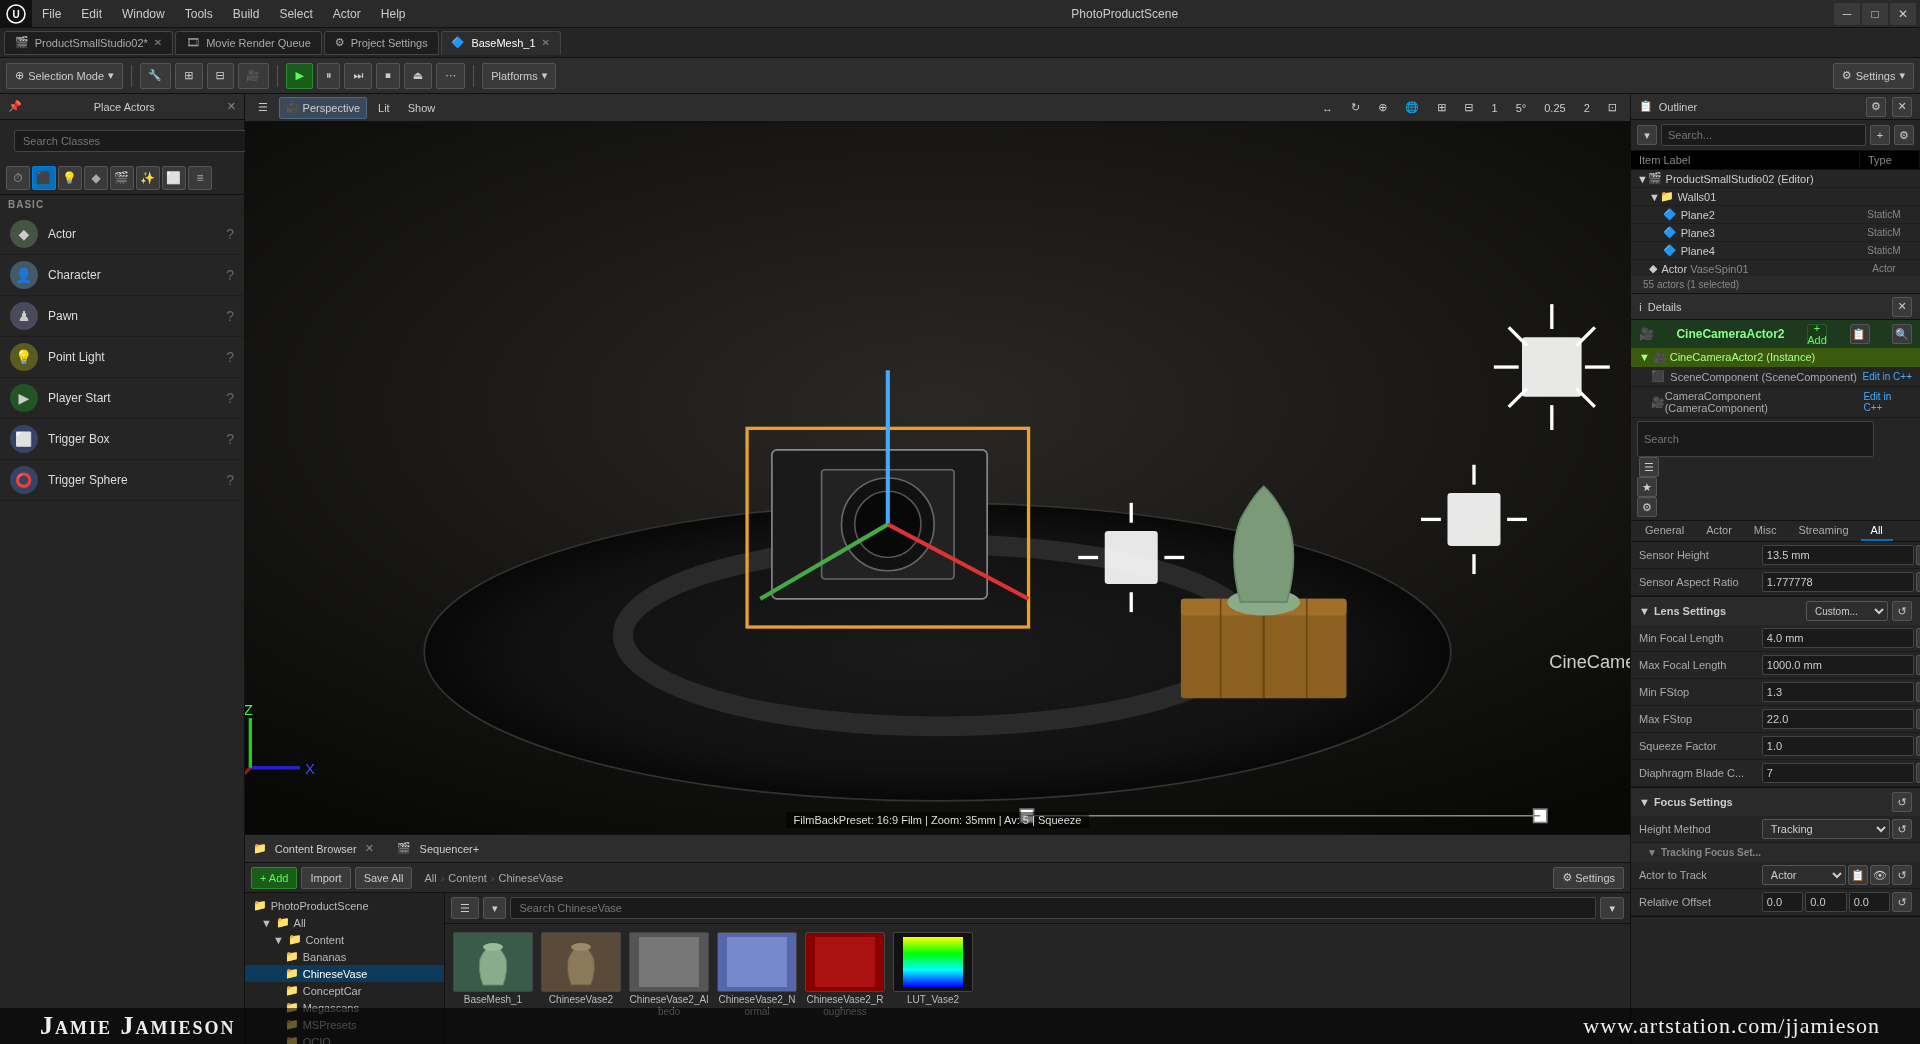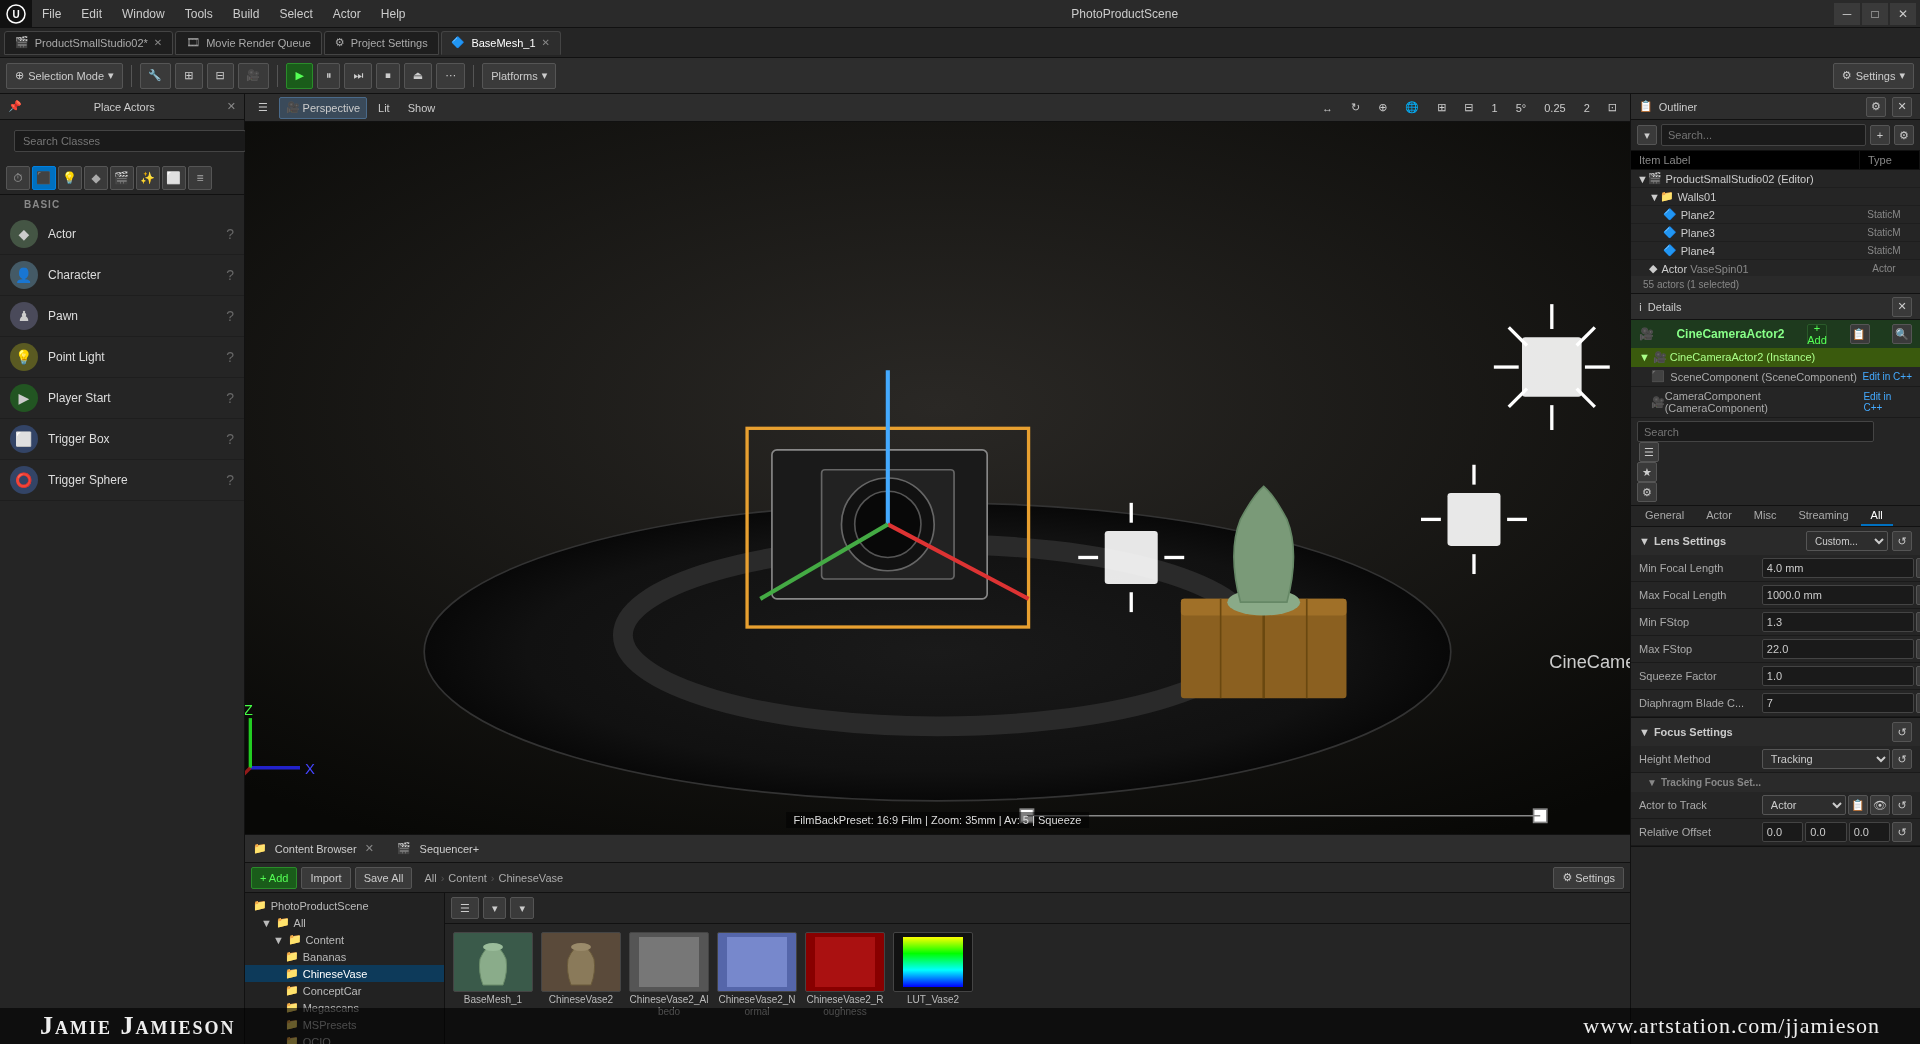--- a/index.html
+++ b/index.html
@@ -29,21 +29,21 @@
     
     #main-layout { display: flex; height: calc(1044px - 28px - 30px - 36px); }
 
     
     #place-actors { width: 245px; background: #252525; border-right: 1px solid #111; display: flex; flex-direction: column; }
     #place-actors-header { background: #2d2d2d; padding: 6px 8px; display: flex; align-items: center; justify-content: space-between; border-bottom: 1px solid #111; }
     #search-classes { background: #1a1a1a; border: 1px solid #444; color: #ccc; width: 100%; padding: 4px 8px; margin: 6px 8px; width: calc(100% - 16px); border-radius: 2px; }
     .icon-tabs { display: flex; gap: 2px; padding: 4px 6px; border-bottom: 1px solid #111; }
     .icon-tab { width: 24px; height: 24px; background: #3a3a3a; border: 1px solid #555; display: flex; align-items: center; justify-content: center; cursor: pointer; border-radius: 2px; color: #aaa; font-size: 12px; }
     .icon-tab.active { background: #0070c0; border-color: #0080e0; color: #fff; }
-    .section-label { padding: 4px 24px; font-size: 10px; color: #888; font-weight: bold; text-transform: uppercase; letter-spacing: 1px; }
+    .section-label { padding: 4px 8px; font-size: 10px; color: #888; font-weight: bold; text-transform: uppercase; letter-spacing: 1px; }
     .actor-item { display: flex; align-items: center; padding: 6px 10px; cursor: pointer; border-bottom: 1px solid #1e1e1e; }
     .actor-icon { width: 28px; height: 28px; border-radius: 50%; background: #555; display: flex; align-items: center; justify-content: center; margin-right: 10px; font-size: 14px; flex-shrink: 0; }
     .actor-name { flex: 1; font-size: 12px; color: #ddd; }
     .actor-help { color: #666; font-size: 14px; cursor: pointer; }
 
     
     #viewport-area { flex: 1; display: flex; flex-direction: column; }
     #viewport-toolbar { background: #2d2d2d; height: 28px; display: flex; align-items: center; padding: 0 6px; gap: 4px; border-bottom: 1px solid #111; }
     .vp-btn { background: transparent; border: 1px solid transparent; color: #ccc; height: 22px; padding: 0 6px; cursor: pointer; display: flex; align-items: center; gap: 3px; font-size: 11px; border-radius: 2px; }
     .vp-btn.active { background: #3a4a5a; border-color: #4a6a8a; }
@@ -442,20 +442,21 @@
             <span>📁</span>
             <span>OCIO</span>
           </div>
 
         </div>
 
         <div style="flex:1;display:flex;flex-direction:column;">
           <div style="padding:4px 6px;border-bottom:1px solid #111;display:flex;gap:4px;align-items:center;">
             <button class="cb-btn">☰</button>
             <button class="cb-btn">▾</button>
+            <input type="text" style="background: rgb(26, 26, 26); border: 1px solid rgb(68, 68, 68); color: rgb(204, 204, 204); height: 22px; flex: 1 1 0%; padding: 0px 8px; border-radius: 2px; font-size: 11px;" placeholder="Search ChineseVase">
             <button class="cb-btn">▾</button>
           </div>
           <div id="cb-content">
 
             <div class="asset-thumb">
               <div class="thumb-img" style="background:#3a5a4a;">
                 <svg width="60" height="50" viewBox="0 0 60 50">
                   <path d="M20 48 Q15 35 17 22 Q22 10 30 8 Q38 10 43 22 Q45 35 40 48 Z" fill="#8aac8a" stroke="#6a8c6a" stroke-width="1"></path>
                   <ellipse cx="30" cy="10" rx="10" ry="4" fill="#9abc9a"></ellipse>
                 </svg>
@@ -601,34 +602,52 @@
         <span>⬛</span>
         <span>SceneComponent (SceneComponent)</span>
         <span class="edit-link">Edit in C++</span>
       </div>
       <div class="scene-component">
         <span>🎥</span>
         <span>CameraComponent (CameraComponent)</span>
         <span class="edit-link">Edit in C++</span>
       </div>
       <div style="padding:3px 6px;border-bottom:1px solid #111;">
-        <input type="text" placeholder="Search" style="background: rgb(26, 26, 26); border: 1px solid rgb(68, 68, 68); color: rgb(204, 204, 204); height: 21px; width: calc(100% - 40px); padding: 0px 6px; border-radius: 2px; font-size: 11px;">
+        <input type="text" placeholder="Search" style="background: rgb(26, 26, 26); border: 1px solid rgb(68, 68, 68); color: rgb(204, 204, 204); height: 36px; width: calc(100% - 40px); padding: 0px 6px; border-radius: 2px; font-size: 11px;">
         <button class="detail-btn-sm" style="margin-left:2px">☰</button>
         <button class="detail-btn-sm">★</button>
         <button class="detail-btn-sm">⚙</button>
       </div>
       <div class="details-tabs">
         <span class="details-tab">General</span>
         <span class="details-tab">Actor</span>
         <span class="details-tab">Misc</span>
         <span class="details-tab">Streaming</span>
         <span class="details-tab active">All</span>
       </div>
       <div id="details-content">
 
+        <div class="detail-section">
+          <div class="detail-row">
+            <span class="detail-label">Sensor Height</span>
+            <div class="detail-value">
+              <input class="detail-input" value="13.5 mm" style="">
+              <button class="detail-btn-sm">↺</button>
+
+            </div>
+          </div>
+          <div class="detail-row">
+            <span class="detail-label">Sensor Aspect Ratio</span>
+            <div class="detail-value">
+              <input class="detail-input" value="1.777778" style="">
+              <button class="detail-btn-sm">↺</button>
+
+            </div>
+          </div>
+        </div>
 
         <div class="detail-section">
           <div class="detail-section-header">
             <span>▼</span>
             <span>Lens Settings</span>
             <div style="flex:1"></div>
             <select class="detail-select" style="width:100px;font-size:10px">
               <option>Custom...</option>
             </select>
             <button class="detail-btn-sm">↺</button>

